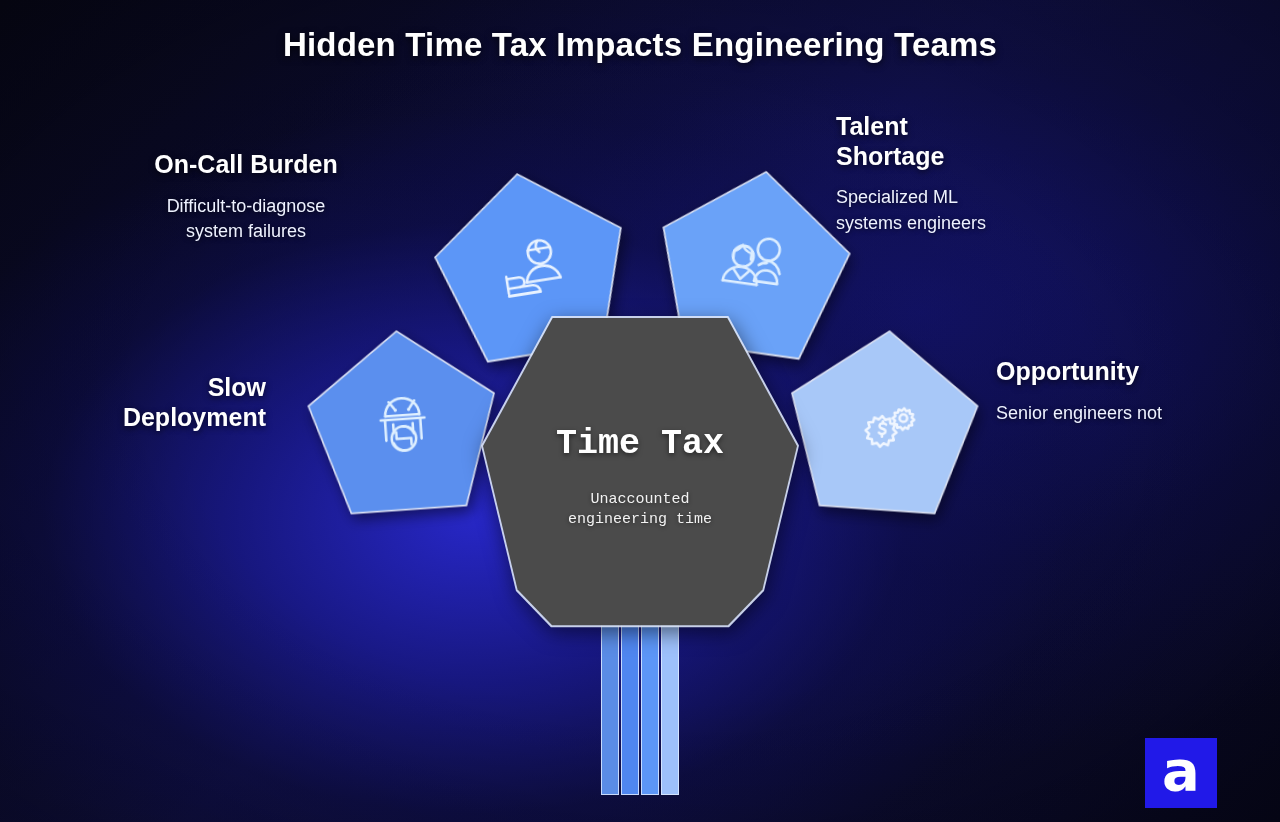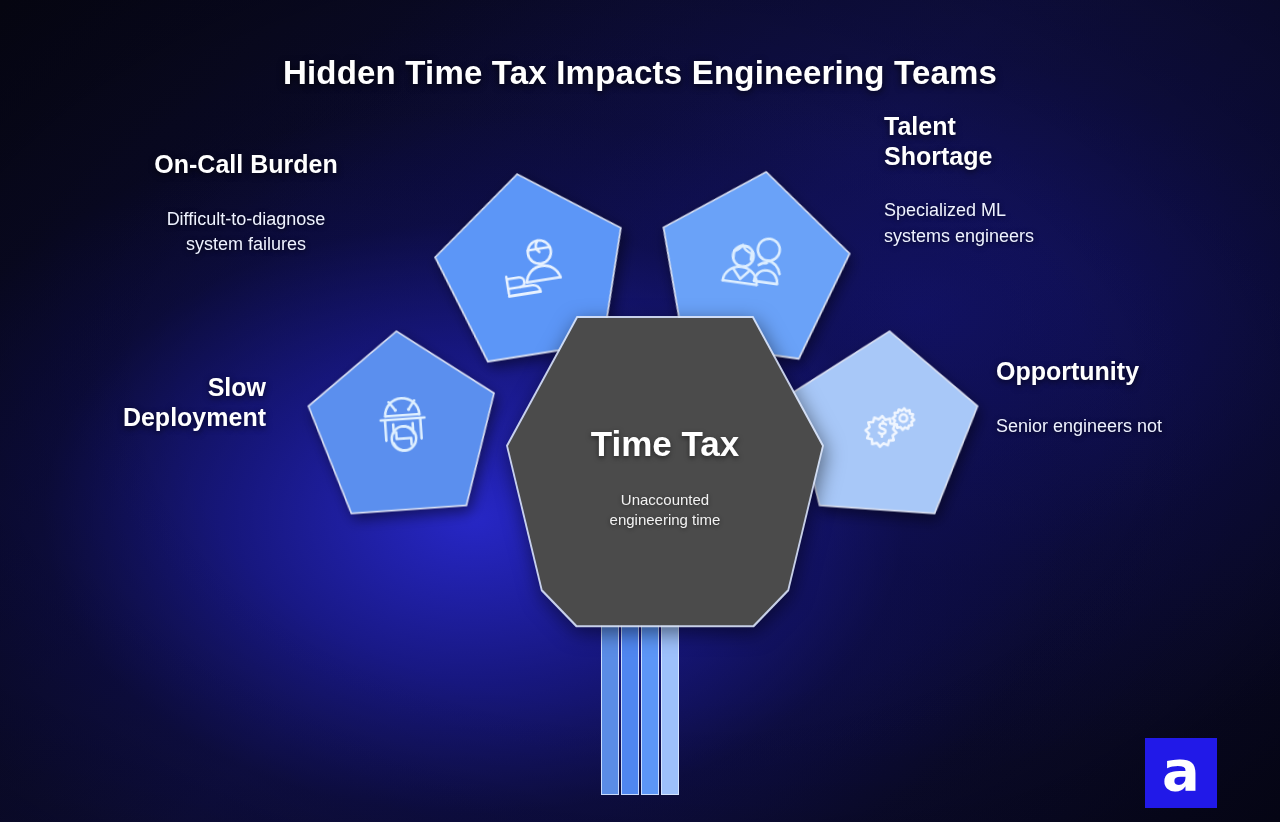--- a/index.html
+++ b/index.html
@@ -22,38 +22,37 @@
     background:radial-gradient(ellipse 85% 85% at 50% 50%, rgba(0,0,0,0) 42%, rgba(0,0,0,0.42) 100%);
     pointer-events:none;
   }
 
   
   .title {
     position:absolute; top:26px; left:0; width:1280px; text-align:center;
     font-size:33px; font-weight:bold; color:#ffffff; letter-spacing:0.2px;
     text-shadow:0 2px 7px rgba(0,0,0,0.72);
     z-index:30;
-    margin-top:28px;
   }
 
   
   .label { position:absolute; z-index:25; }
   .label .lbl-title {
     font-size:25px; font-weight:bold; color:#ffffff; line-height:1.18;
     text-shadow:0 2px 6px rgba(0,0,0,0.65);
   }
   .label .lbl-desc {
-    margin-top:27px; font-size:18px; font-weight:normal; color:#eef2ff;
+    margin-top:14px; font-size:18px; font-weight:normal; color:#eef2ff;
     line-height:1.42; text-shadow:0 1px 5px rgba(0,0,0,0.6);
   }
   .label.right-align { text-align:right; }
   .label.left-align  { text-align:left; }
 
   #label-oncall      { left:96px;  top:150px; width:300px;text-align:center; }
-  #label-talent      { left:884px; top:112px; width:300px; }
+  #label-talent      { left:836px; top:112px; width:300px; }
   #label-deployment  { left:60px;  top:373px; width:206px; }
   #label-opportunity { left:996px; top:357px; width:256px; }
 
   
   #diagram { position:absolute; inset:0; z-index:10; }
   .pent-wrap { position:absolute; }
   .pent-border{
     position:absolute; inset:0;
     clip-path:polygon(50% 0%, 100% 36.5%, 81% 95%, 19% 95%, 0% 36.5%);
     background:rgba(232,240,255,0.92);
@@ -70,22 +69,23 @@
     display:flex; align-items:center; justify-content:center;
   }
   .pent-icon svg{ width:78px; height:78px; }
 
   
   #stem { position:absolute; left:601px; top:618px; width:78px; height:177px; display:flex; gap:2px; z-index:8; }
   #stem .bar { flex:1; border:1px solid rgba(225,235,255,0.82); }
 
   
   #hub{
-    position:absolute; left:506px; top:316px; width:318px; height:316px; z-index:15;
+    position:absolute; left:481px; top:316px; width:318px; height:316px; z-index:15;
     filter:drop-shadow(2px 6px 10px rgba(0,0,0,0.5));
+    font-family:Liberation Mono, monospace;
   }
   #hub .hub-border{
     position:absolute; inset:0;
     clip-path:polygon(22.2% 0%, 77.8% 0%, 100% 41%, 89% 87%, 78% 98.5%, 22% 98.5%, 11% 87%, 0% 41%);
     background:rgba(220,230,250,0.9);
   }
   #hub .hub-fill{
     position:absolute; inset:2px;
     clip-path:polygon(22.2% 0%, 77.8% 0%, 100% 41%, 89% 87%, 78% 98.5%, 22% 98.5%, 11% 87%, 0% 41%);
     background:#4b4b4b;

